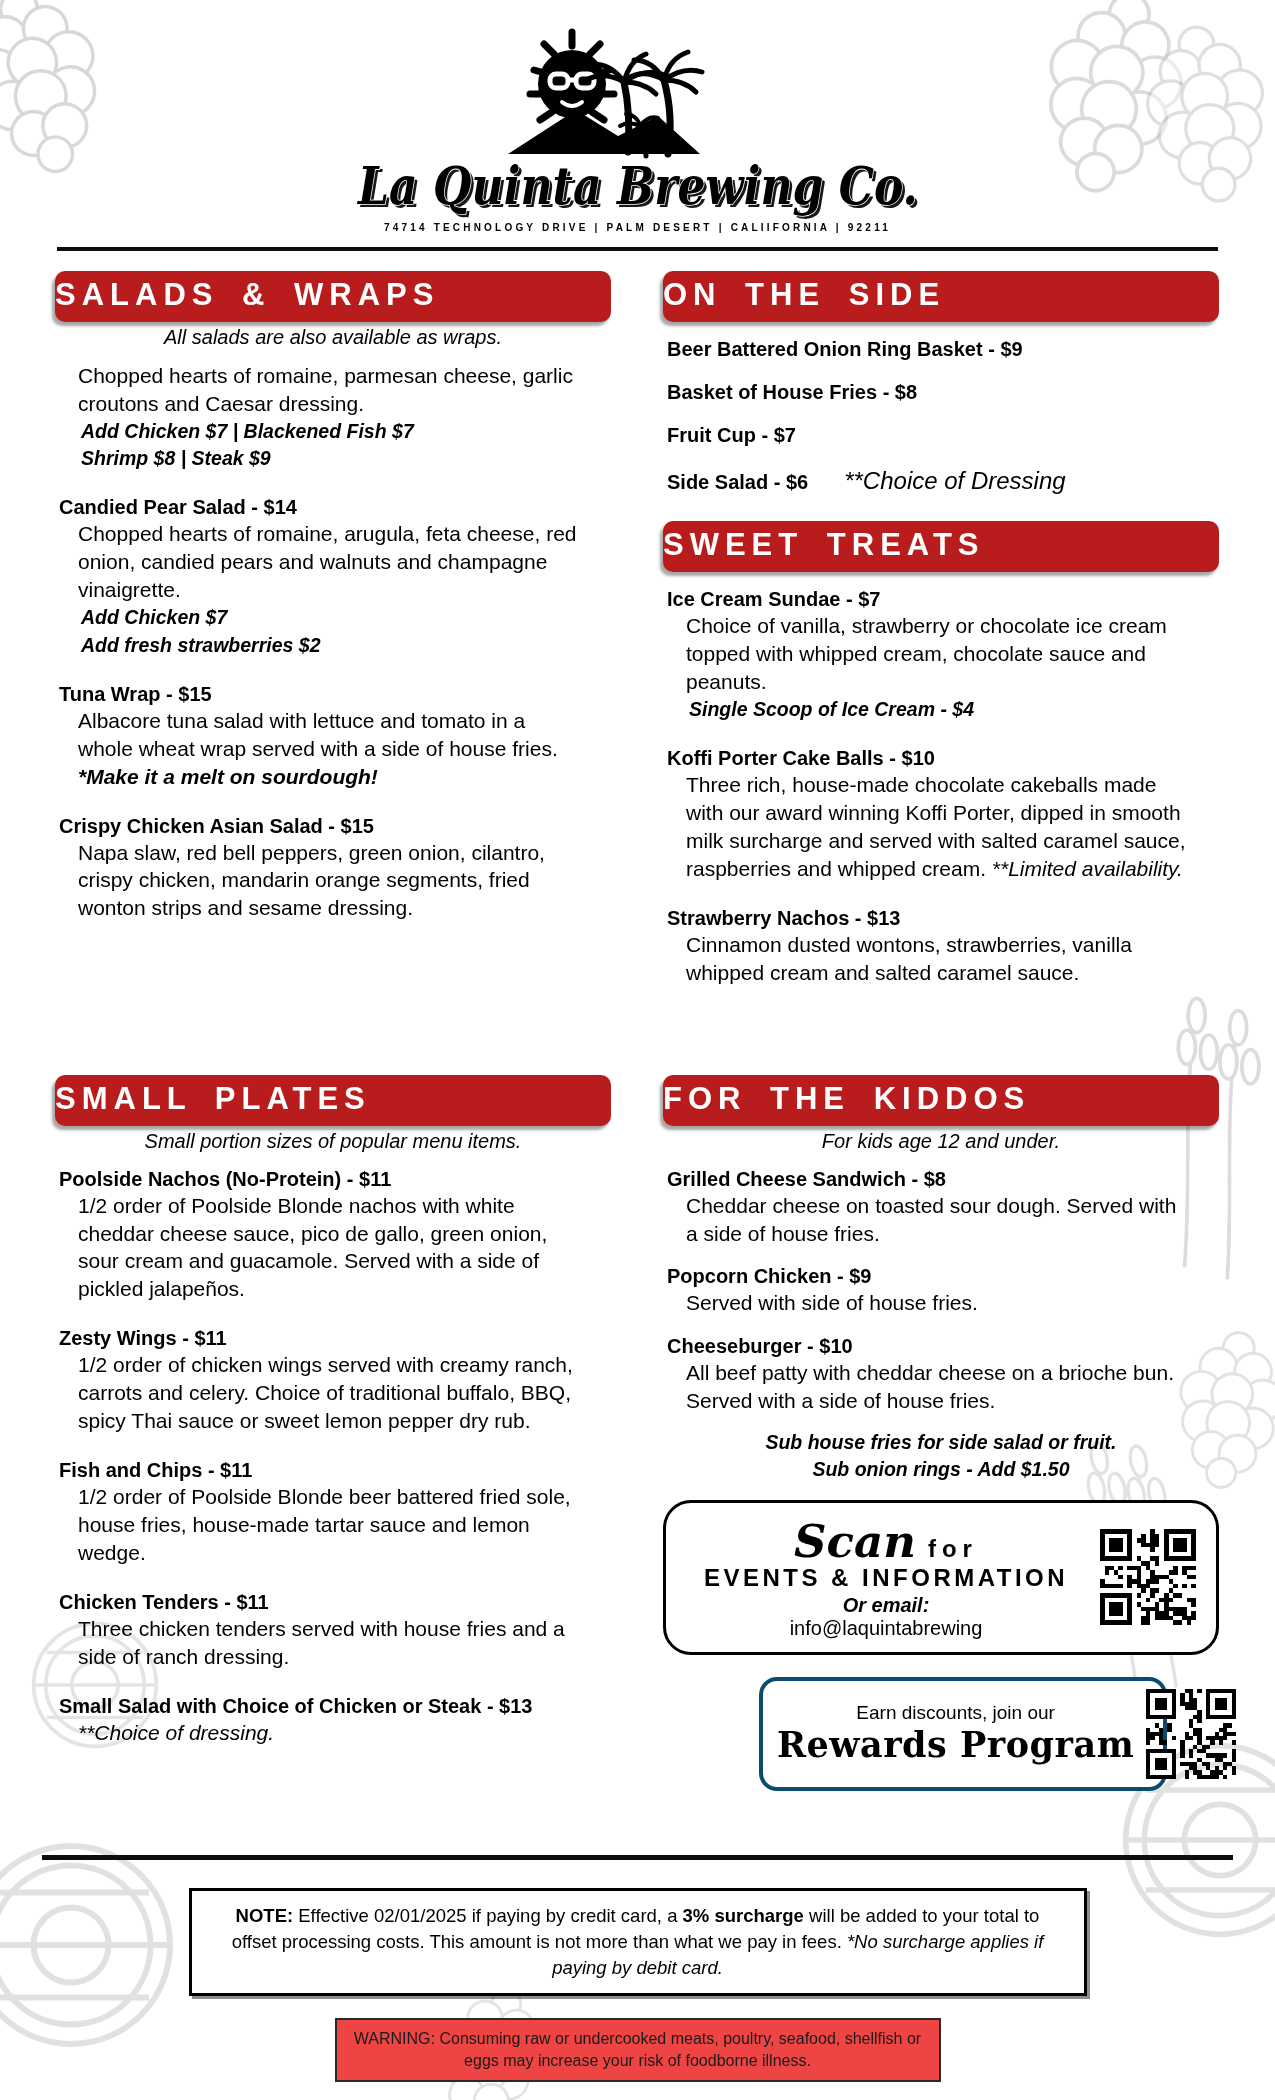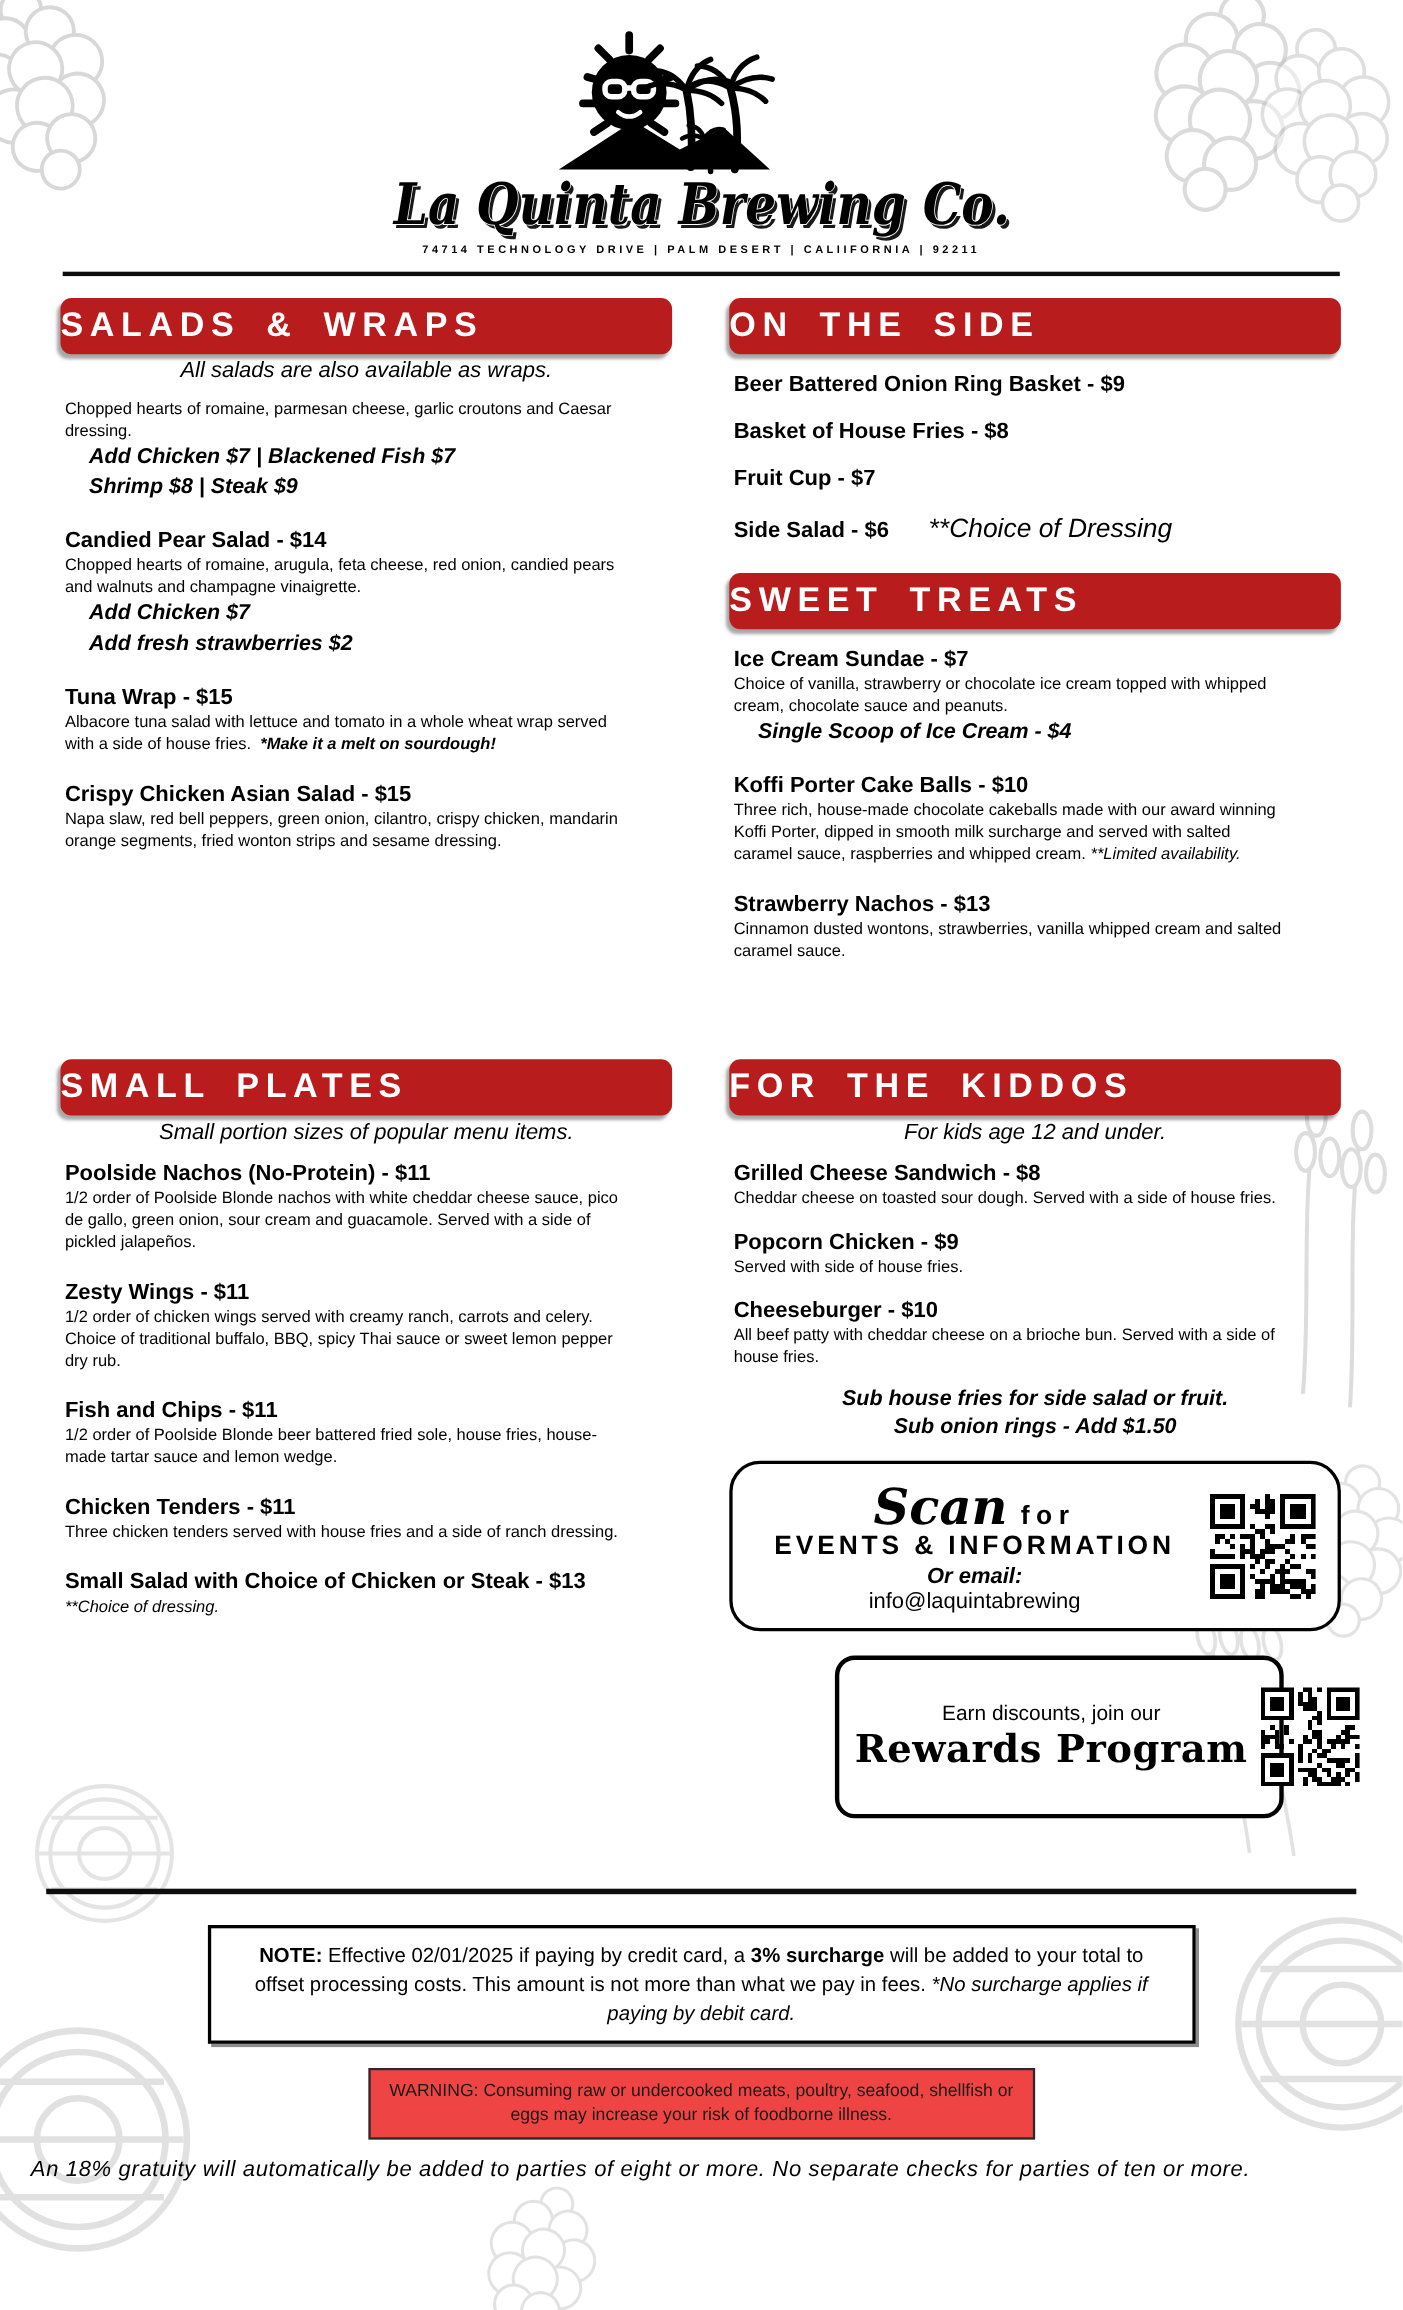--- a/index.html
+++ b/index.html
@@ -19,21 +19,21 @@
 
   
   .grid { display:grid; grid-template-columns:556px 556px; column-gap:52px; row-gap:66px;
           padding:20px 55px 0; align-items:start; }
   .pill { background:#b91c1c; color:#fff; border-radius:10px; text-align:left;
           font-size:31px; font-weight:800; letter-spacing:6px; word-spacing:9px;
           padding:6px 0 9px; box-shadow:-3px 4px 3px rgba(0,0,0,.35); }
   .subtitle { text-align:center; font-style:italic; font-size:20px; margin:4px 0 13px; }
   .item { margin-bottom:22px; padding-left:4px; }
   .item-name { font-weight:700; font-size:20px; line-height:1.3; }
-  .item-desc { font-size:15px; line-height:1.33; max-width:505px; }
+  .item-desc { font-size:21px; line-height:1.33; max-width:505px;margin-left:19px; }
   .addon { font-weight:700; font-style:italic; font-size:19.5px; line-height:1.4; padding-left:22px; }
   .em-bold { font-weight:700; font-style:italic; }
   .em { font-style:italic; }
   .side-item { font-weight:700; font-size:20px; margin:0 0 20px; padding-left:4px; }
   .side-note { font-weight:400; font-style:italic; margin-left:36px; font-size:24px; }
   .section-gap { margin-top:26px; }
   .sub-notes { text-align:center; font-weight:700; font-style:italic; font-size:19.5px;
                line-height:1.35; margin:4px 0 18px; }
 
   
@@ -41,22 +41,22 @@
               border-radius:28px; padding:12px 20px; background:#fff; }
   .scan-text { flex:1; text-align:center; }
   .scan-script { font-family:"DejaVu Serif", serif; font-style:italic; font-weight:700;
                  font-size:45px; margin-right:12px; }
   .scan-for { font-weight:800; font-size:24px; letter-spacing:6px; }
   .scan-line2 { font-weight:800; font-size:24px; letter-spacing:3.5px; margin-top:-4px; }
   .scan-line3 { font-weight:700; font-style:italic; font-size:20px; margin-top:2px; }
   .scan-email { font-size:20px; }
   .qr { width:96px; height:96px; flex:0 0 auto; }
   .qr-small { width:90px; height:90px; flex:0 0 auto; }
-  .rewards-box { display:flex; align-items:center; gap:12px; border:4px solid #000000;
-                 border-radius:18px; padding:25px 14px; width:372px; margin:22px 0 0 96px;
+  .rewards-box { display:flex; align-items:center; gap:12px; border:4px solid #0c4a6e;
+                 border-radius:18px; padding:8px 14px; width:372px; margin:22px 0 0 96px;
                  background:#fff; }
   .rewards-text { flex:1; text-align:center; }
   .rewards-line1 { font-size:19px; }
   .rewards-line2 { font-family:"DejaVu Serif", serif; font-weight:800; font-size:35px;
                    letter-spacing:0.5px; white-space:nowrap; }
 
   
   .footer-rule { height:5px; background:#0d0d0d; margin:64px 42px 0; }
   .note-box { width:840px; margin:28px auto 0; border:3px solid #000; background:#fff;
               text-align:center; font-size:18.5px; line-height:1.4; padding:12px 26px;

